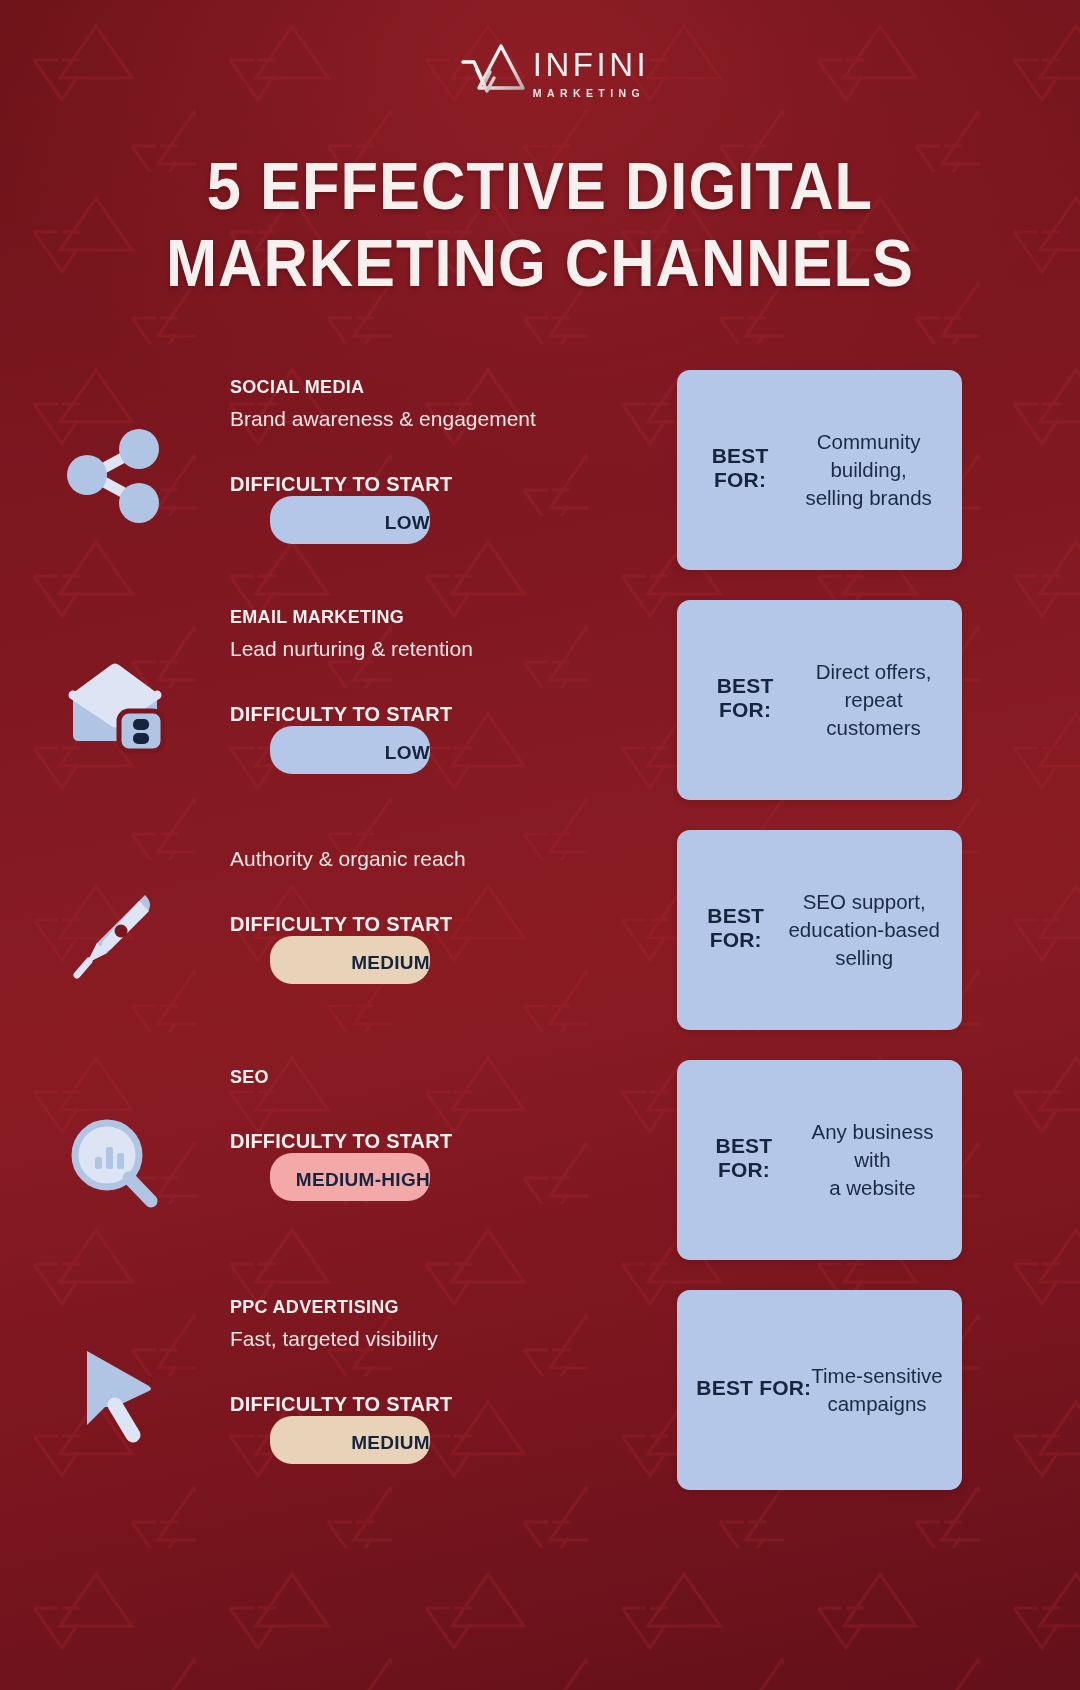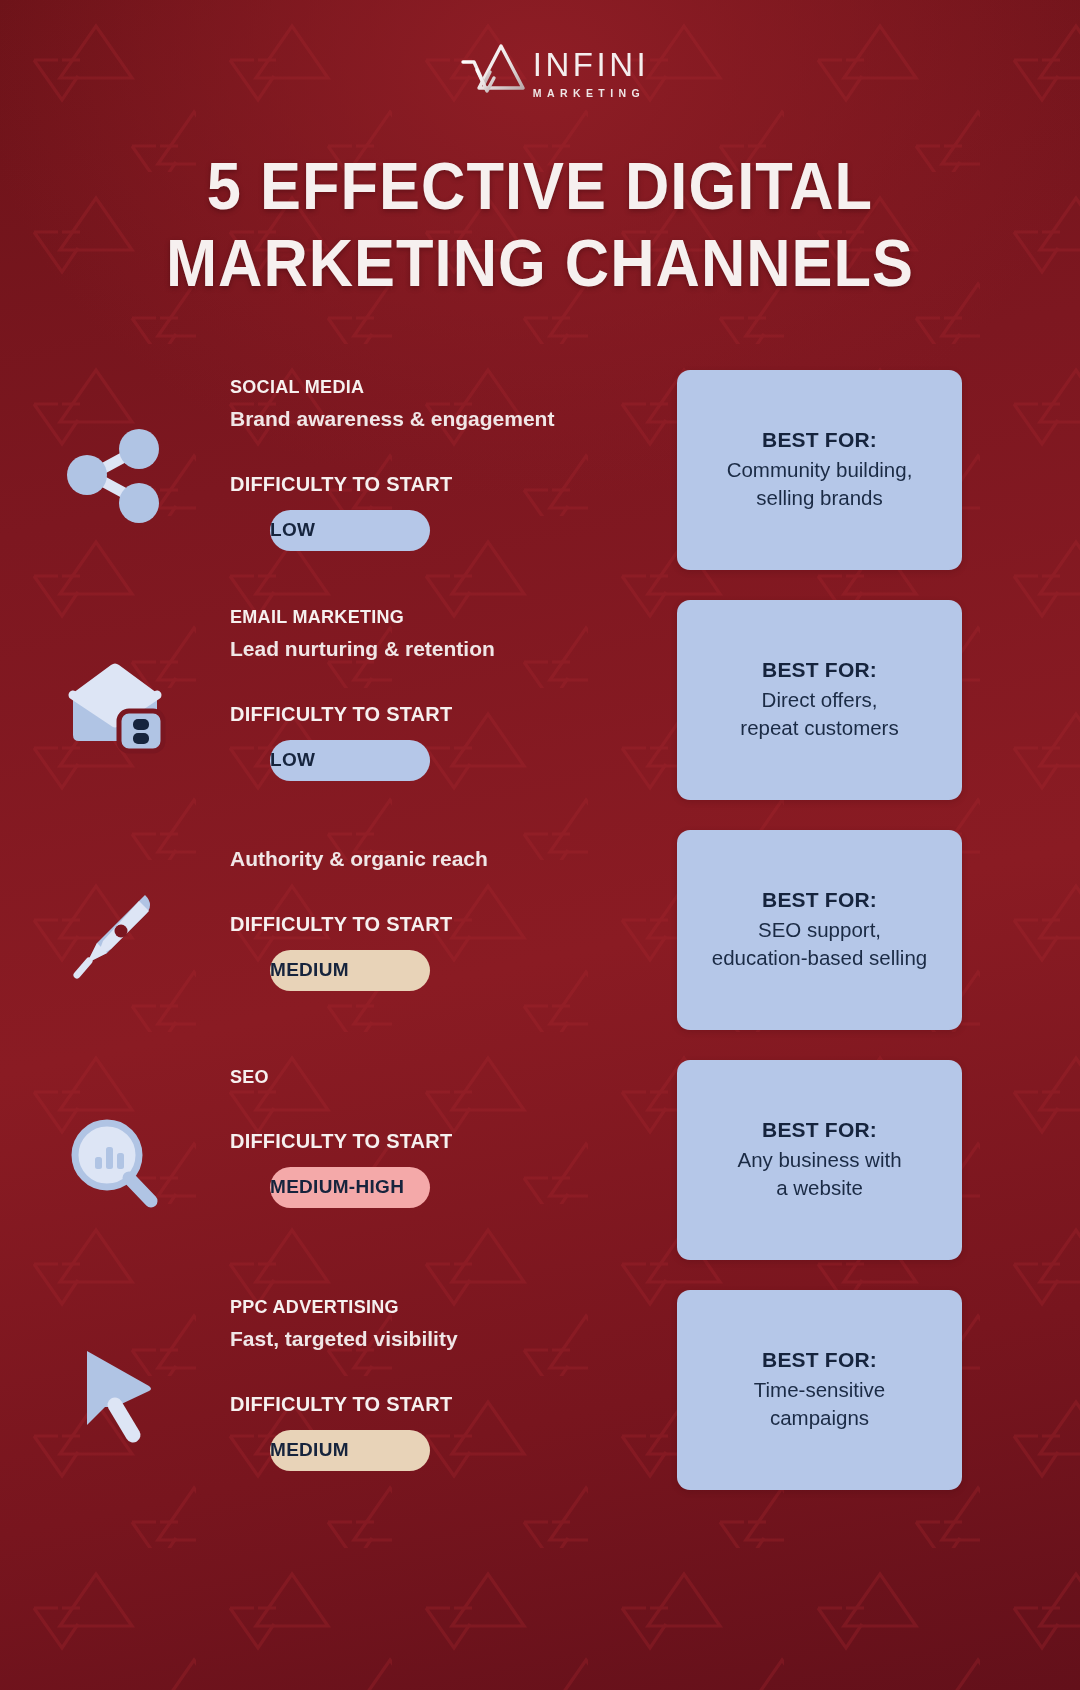--- a/index.html
+++ b/index.html
@@ -87,61 +87,60 @@
     color:#f6f0ef;
     font-size:18px;
     font-weight:700;
     letter-spacing:0.3px;
     line-height:1.1;
     white-space:nowrap;
   }
   .ch-sub {
     color:#f0e6e6;
     font-size:21px;
-    font-weight:700;
+    font-weight:400;
     margin-top:8px;
     line-height:1.2;
     white-space:nowrap;
   }
   .diff-label {
     color:#f6f0ef;
     font-size:20px;
     font-weight:700;
     letter-spacing:0.2px;
     margin-top:42px;
     white-space:nowrap;
   }
   .badge {
     display:inline-block;
-    margin-top:14px;
     margin-left:40px;
-    padding:9px 0 10px;
+    padding:16px 0 10px;
     width:160px;
-    text-align:left;
+    text-align:right;
     border-radius:22px;
     font-size:19px;
     font-weight:700;
     letter-spacing:0.3px;
     color:#16243d;
   }
 
   .card-cell {
     flex:1 1 auto;
     display:flex;
     justify-content:flex-start;
     padding-left:47px;
     padding-top:10px;
   }
   .card {
     width:285px;
     min-height:200px;
     background:#b5c7e8;
     border-radius:13px;
     display:flex;
-    flex-direction:column;
+    flex-direction:row;
     justify-content:center;
     align-items:center;
     padding:18px 14px;
     text-align:center;
     box-shadow:0 2px 6px rgba(50,8,12,0.18);
   }
   .card-head {
     color:#16243d;
     font-size:21px;
     font-weight:700;

